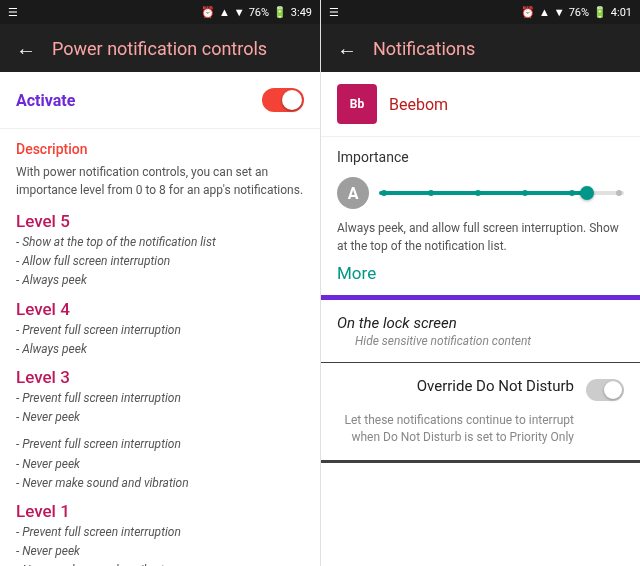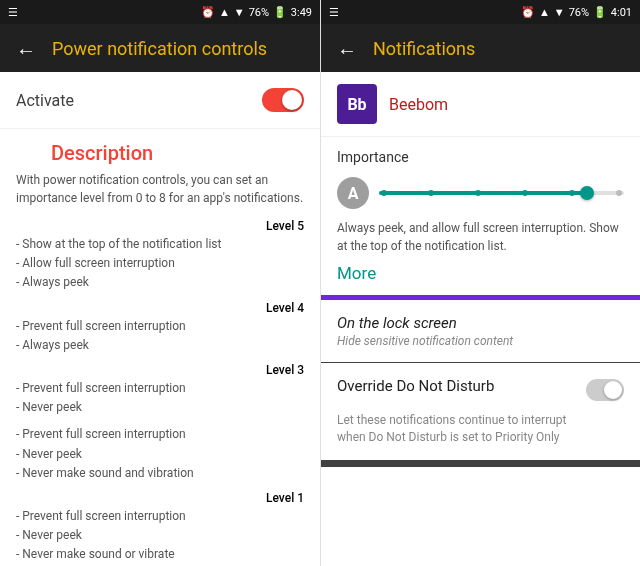--- a/index.html
+++ b/index.html
@@ -63,21 +63,21 @@
     .top-bar {
       height: 48px;
       background: #212121;
       display: flex;
       align-items: center;
       padding: 0 16px;
       gap: 16px;
       flex-shrink: 0;
     }
     .top-bar-title {
-      color: #eab308;
+      color: #fca5a5;
       font-size: 18px;
       font-weight: 400;
     }
     .back-arrow {
       color: #fff;
       font-size: 20px;
       cursor: pointer;
     }
 
     
@@ -91,21 +91,22 @@
     
     .activate-row {
       display: flex;
       align-items: center;
       justify-content: space-between;
       padding: 16px 16px;
       border-bottom: 1px solid #f0f0f0;
     }
     .activate-label {
       font-size: 16px;
-      color: #404040;
+      color: #6d28d9;
+      font-weight: bold;
     }
 
     
     .toggle {
       width: 42px;
       height: 24px;
       background: #f44336;
       border-radius: 12px;
       position: relative;
       cursor: pointer;
@@ -116,66 +117,65 @@
       background: #fff;
       border-radius: 50%;
       position: absolute;
       top: 2px;
       right: 2px;
       box-shadow: 0 1px 3px rgba(0,0,0,0.4);
     }
 
     
     .section-title {
-      font-size: 20px;
+      font-size: 14px;
       font-weight: 500;
       color: #f44336;
       padding: 12px 16px 6px;
-      margin-left: 35px;
     }
     .description-text {
       font-size: 12px;
       color: #555;
       padding: 0 16px 8px;
       line-height: 1.5;
     }
     .level-block {
       padding: 4px 16px;
     }
     .level-title {
-      font-size: 12px;
-      color: #000000;
+      font-size: 17px;
+      color: #be185d;
       font-weight: 500;
       margin-bottom: 2px;
-      text-align: right;
     }
     .level-item {
       font-size: 12px;
       color: #555;
       line-height: 1.6;
+      font-style: italic;
     }
 
     
     .app-row {
       display: flex;
       align-items: center;
       padding: 12px 16px;
       gap: 12px;
       border-bottom: 1px solid #f0f0f0;
     }
     .app-icon {
       width: 40px;
       height: 40px;
-      background: #4c1d95;
+      background: #be185d;
       border-radius: 4px;
       display: flex;
       align-items: center;
       justify-content: center;
       color: #fff;
-      font-size: 16px;
+      font-size: 12px;
       font-weight: 700;
       flex-shrink: 0;
     }
     .app-name {
       font-size: 16px;
       color: #b91c1c;
     }
 
     .importance-section {
       padding: 12px 16px;
@@ -278,29 +278,31 @@
       font-style: italic;
     }
     .settings-row-title {
       font-size: 15px;
       color: #212121;
       margin-bottom: 2px;
     }
     .settings-row-sub {
       font-size: 12px;
       color: #888;
+      margin-left: 18px;
     }
 
     .dnd-row {
       padding: 14px 16px;
       display: flex;
       align-items: flex-start;
       justify-content: space-between;
-      gap: 0;
-      border-bottom: 7px solid #404040;
+      gap: 12px;
+      border-bottom: 3px solid #404040;
+      text-align: right;
     }
     .dnd-text {
       flex: 1;
     }
     .dnd-title {
       font-size: 15px;
       color: #212121;
       margin-bottom: 4px;
     }
     .dnd-sub {

